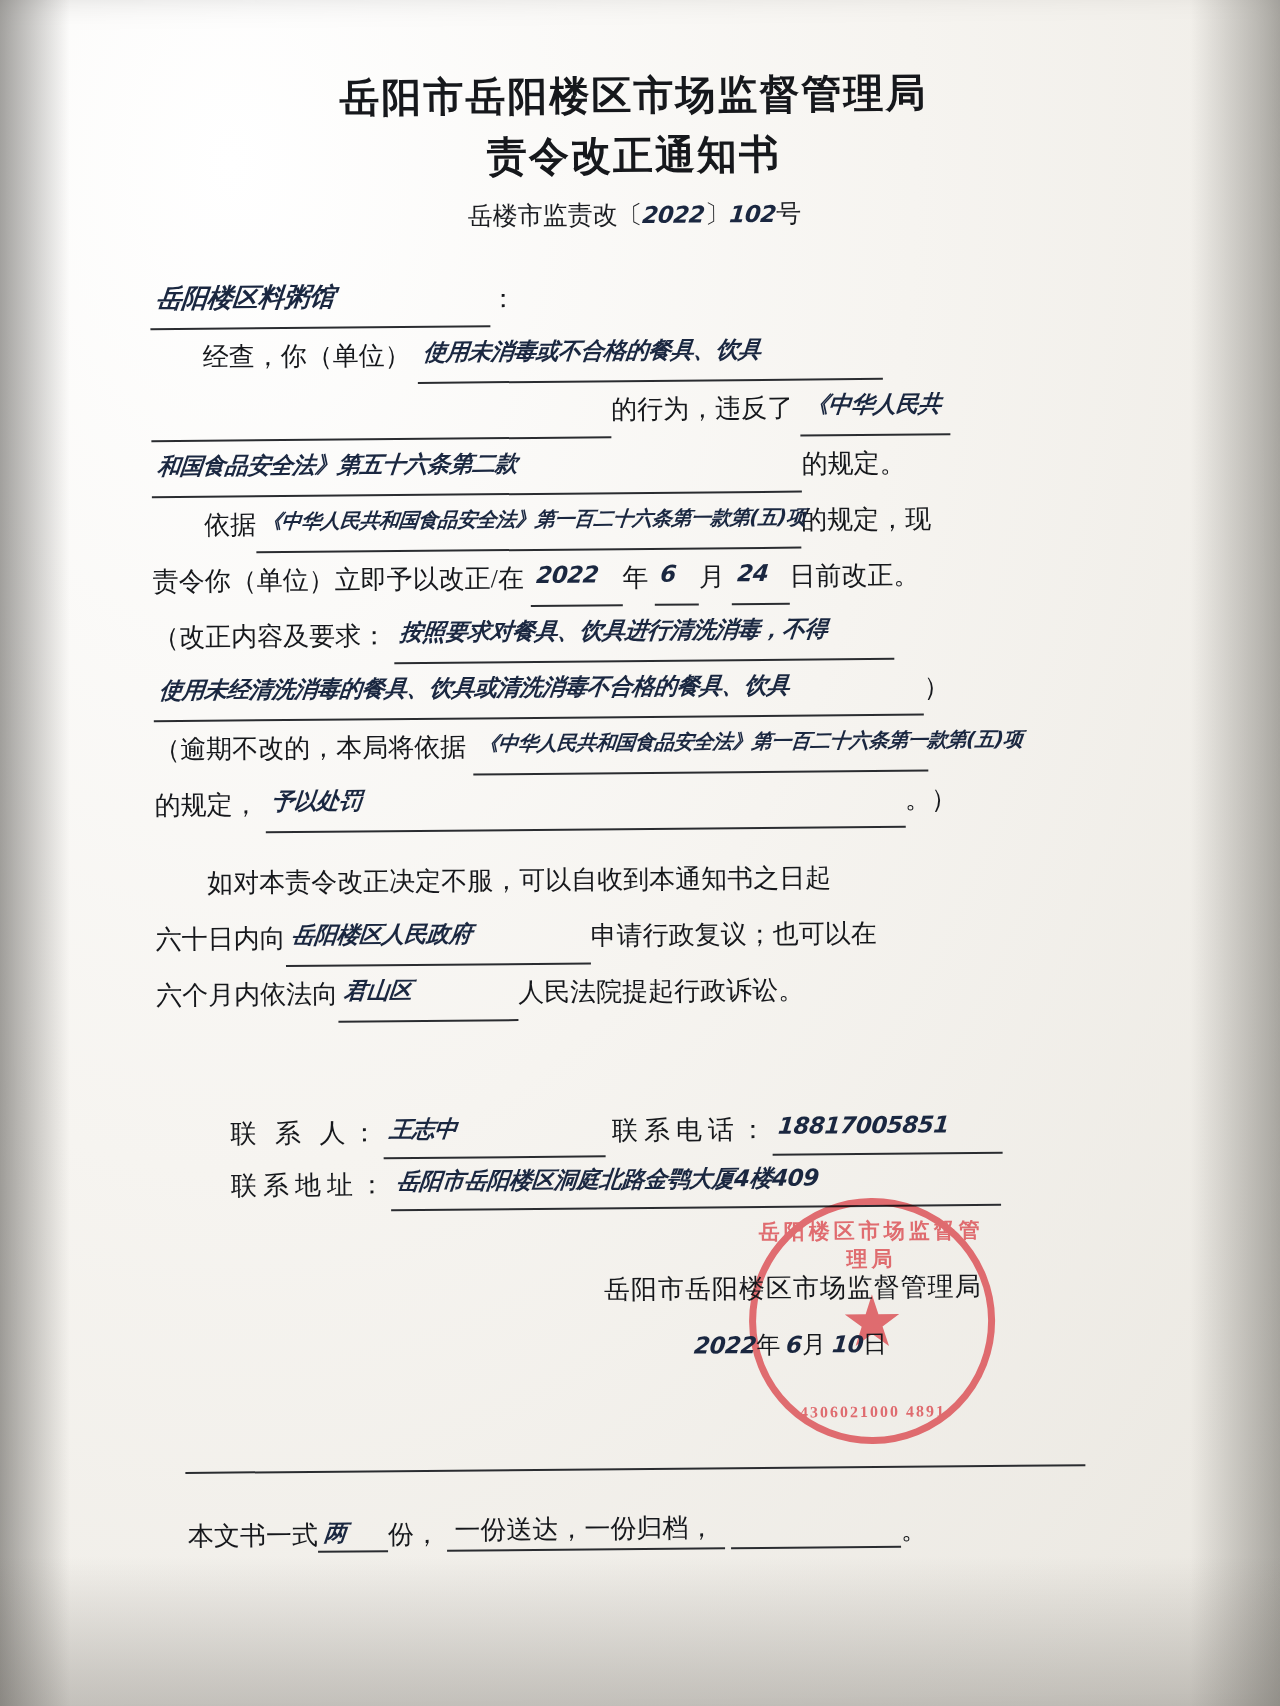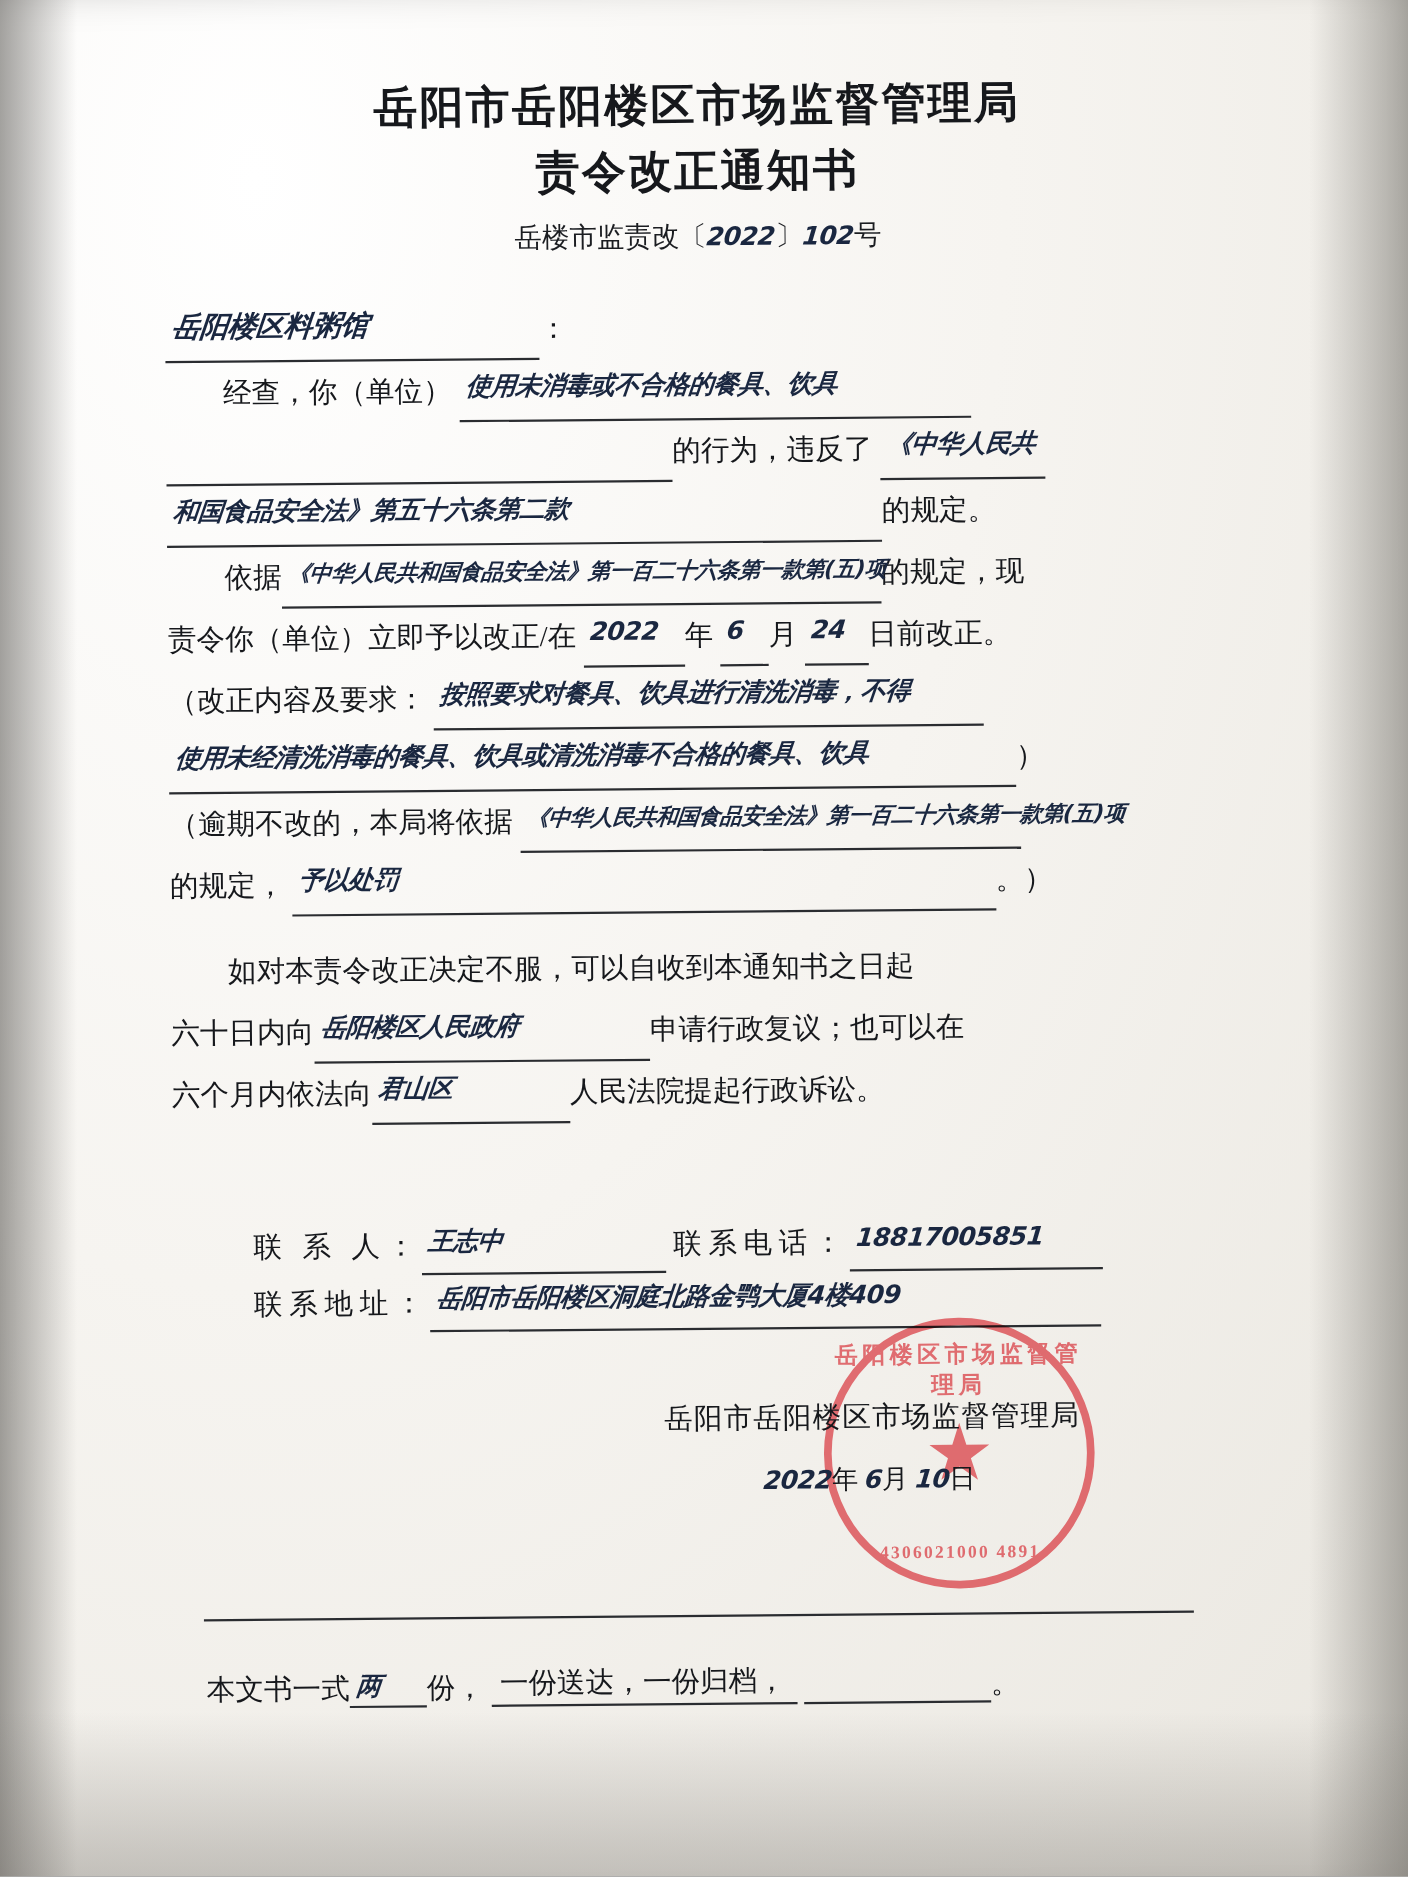--- a/index.html
+++ b/index.html
@@ -5,21 +5,21 @@
   html, body {
     margin: 0;
     padding: 0;
     background: #6e6e6e;
   }
   #page {
     position: relative;
     width: 1280px;
     height: 1706px;
     overflow: hidden;
-    background: #e5e5e5;
+    background: #5eead4;
     font-family: "Liberation Serif", "DejaVu Serif", serif;
   }
   
   .paper {
     position: absolute;
     left: -30px;
     top: -18px;
     width: 1340px;
     height: 1760px;
     background:

